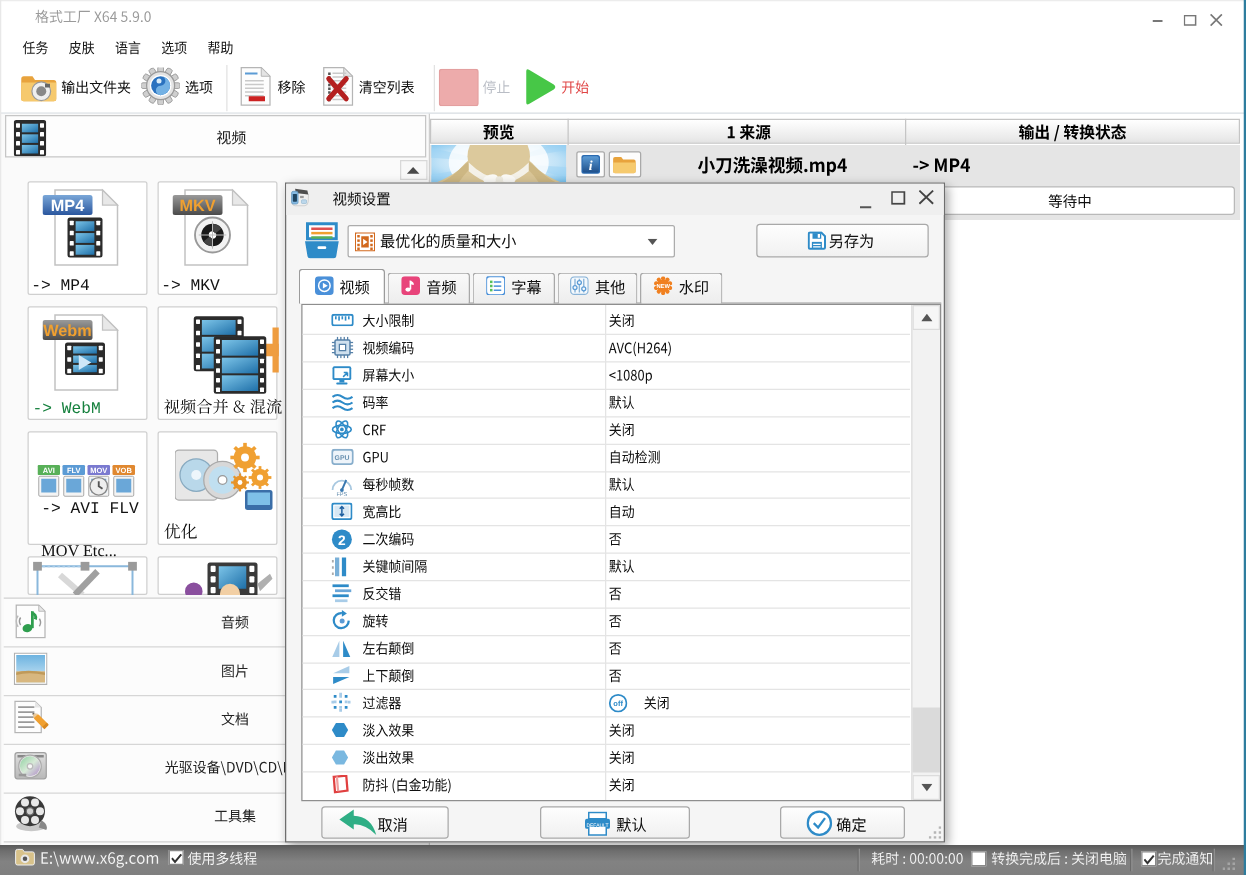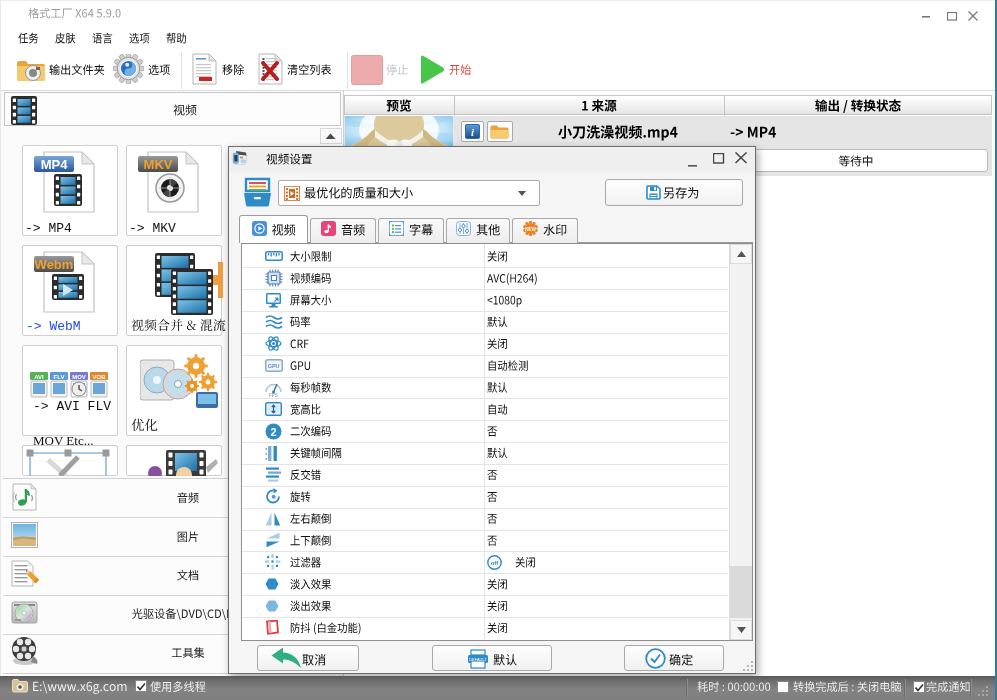--- a/index.html
+++ b/index.html
@@ -135,21 +135,21 @@
 <div style="position:absolute;left:3px;top:673px;width:340px;height:1px;background:#d0d0d0"></div>
 <div style="position:absolute;left:344px;top:95px;width:648px;height:20px;background:linear-gradient(#ffffff,#e9e9e9 85%,#e2e2e2);border:1px solid #c5c5c5"></div>
 <div style="position:absolute;left:454px;top:95px;width:1px;height:21px;background:#c5c5c5"></div>
 <div style="position:absolute;left:724px;top:95px;width:1px;height:21px;background:#c5c5c5"></div>
 <div style="position:absolute;left:344px;top:116px;width:648px;height:60px;background:#e5e5e5"></div>
 <div style="position:absolute;left:461px;top:121px;width:23px;height:21px;background:#fdfdfd;border:1px solid #a9a9a9;border-radius:2px"></div>
 <div style="position:absolute;left:487px;top:121px;width:26px;height:21px;background:#fdfdfd;border:1px solid #a9a9a9;border-radius:2px"></div>
 <div style="position:absolute;left:725px;top:149px;width:263px;height:23px;background:#fff;border:1px solid #b9b9b9;border-radius:3px"></div>
 <div style="font-family:'Liberation Mono',monospace;font-size:13px;color:#111;position:absolute;white-space:pre;left:25px;top:221px">-&gt; MP4</div>
 <div style="font-family:'Liberation Mono',monospace;font-size:13px;color:#111;position:absolute;white-space:pre;left:129px;top:221px">-&gt; MKV</div>
-<div style="font-family:'Liberation Mono',monospace;font-size:13px;color:#1d4ed8;position:absolute;white-space:pre;left:26px;top:319px">-&gt; WebM</div>
+<div style="font-family:'Liberation Mono',monospace;font-size:13px;color:#15803d;position:absolute;white-space:pre;left:26px;top:319px">-&gt; WebM</div>
 <div style="font-family:'Liberation Mono',monospace;font-size:13px;color:#111;position:absolute;white-space:pre;left:33px;top:399px">-&gt; AVI FLV</div>
 <div style="font-family:Liberation Serif, serif;font-size:13px;color:#111;position:absolute;white-space:pre;left:33px;top:433px">MOV Etc...</div>
 <svg style="position:absolute;left:0;top:0;z-index:10;pointer-events:none" width="997" height="700">
     <use href="#t0" x="28.0" y="17.5" fill="#9a9a9a"></use>
     <use href="#t1" x="18.0" y="42.5" fill="#1a1a1a"></use>
     <use href="#t2" x="55.0" y="42.5" fill="#1a1a1a"></use>
     <use href="#t3" x="92.0" y="42.5" fill="#1a1a1a"></use>
     <use href="#t4" x="129.0" y="42.5" fill="#1a1a1a"></use>
     <use href="#t5" x="166.0" y="42.5" fill="#1a1a1a"></use>
     <use href="#t6" x="49.0" y="74.0" fill="#111"></use>

